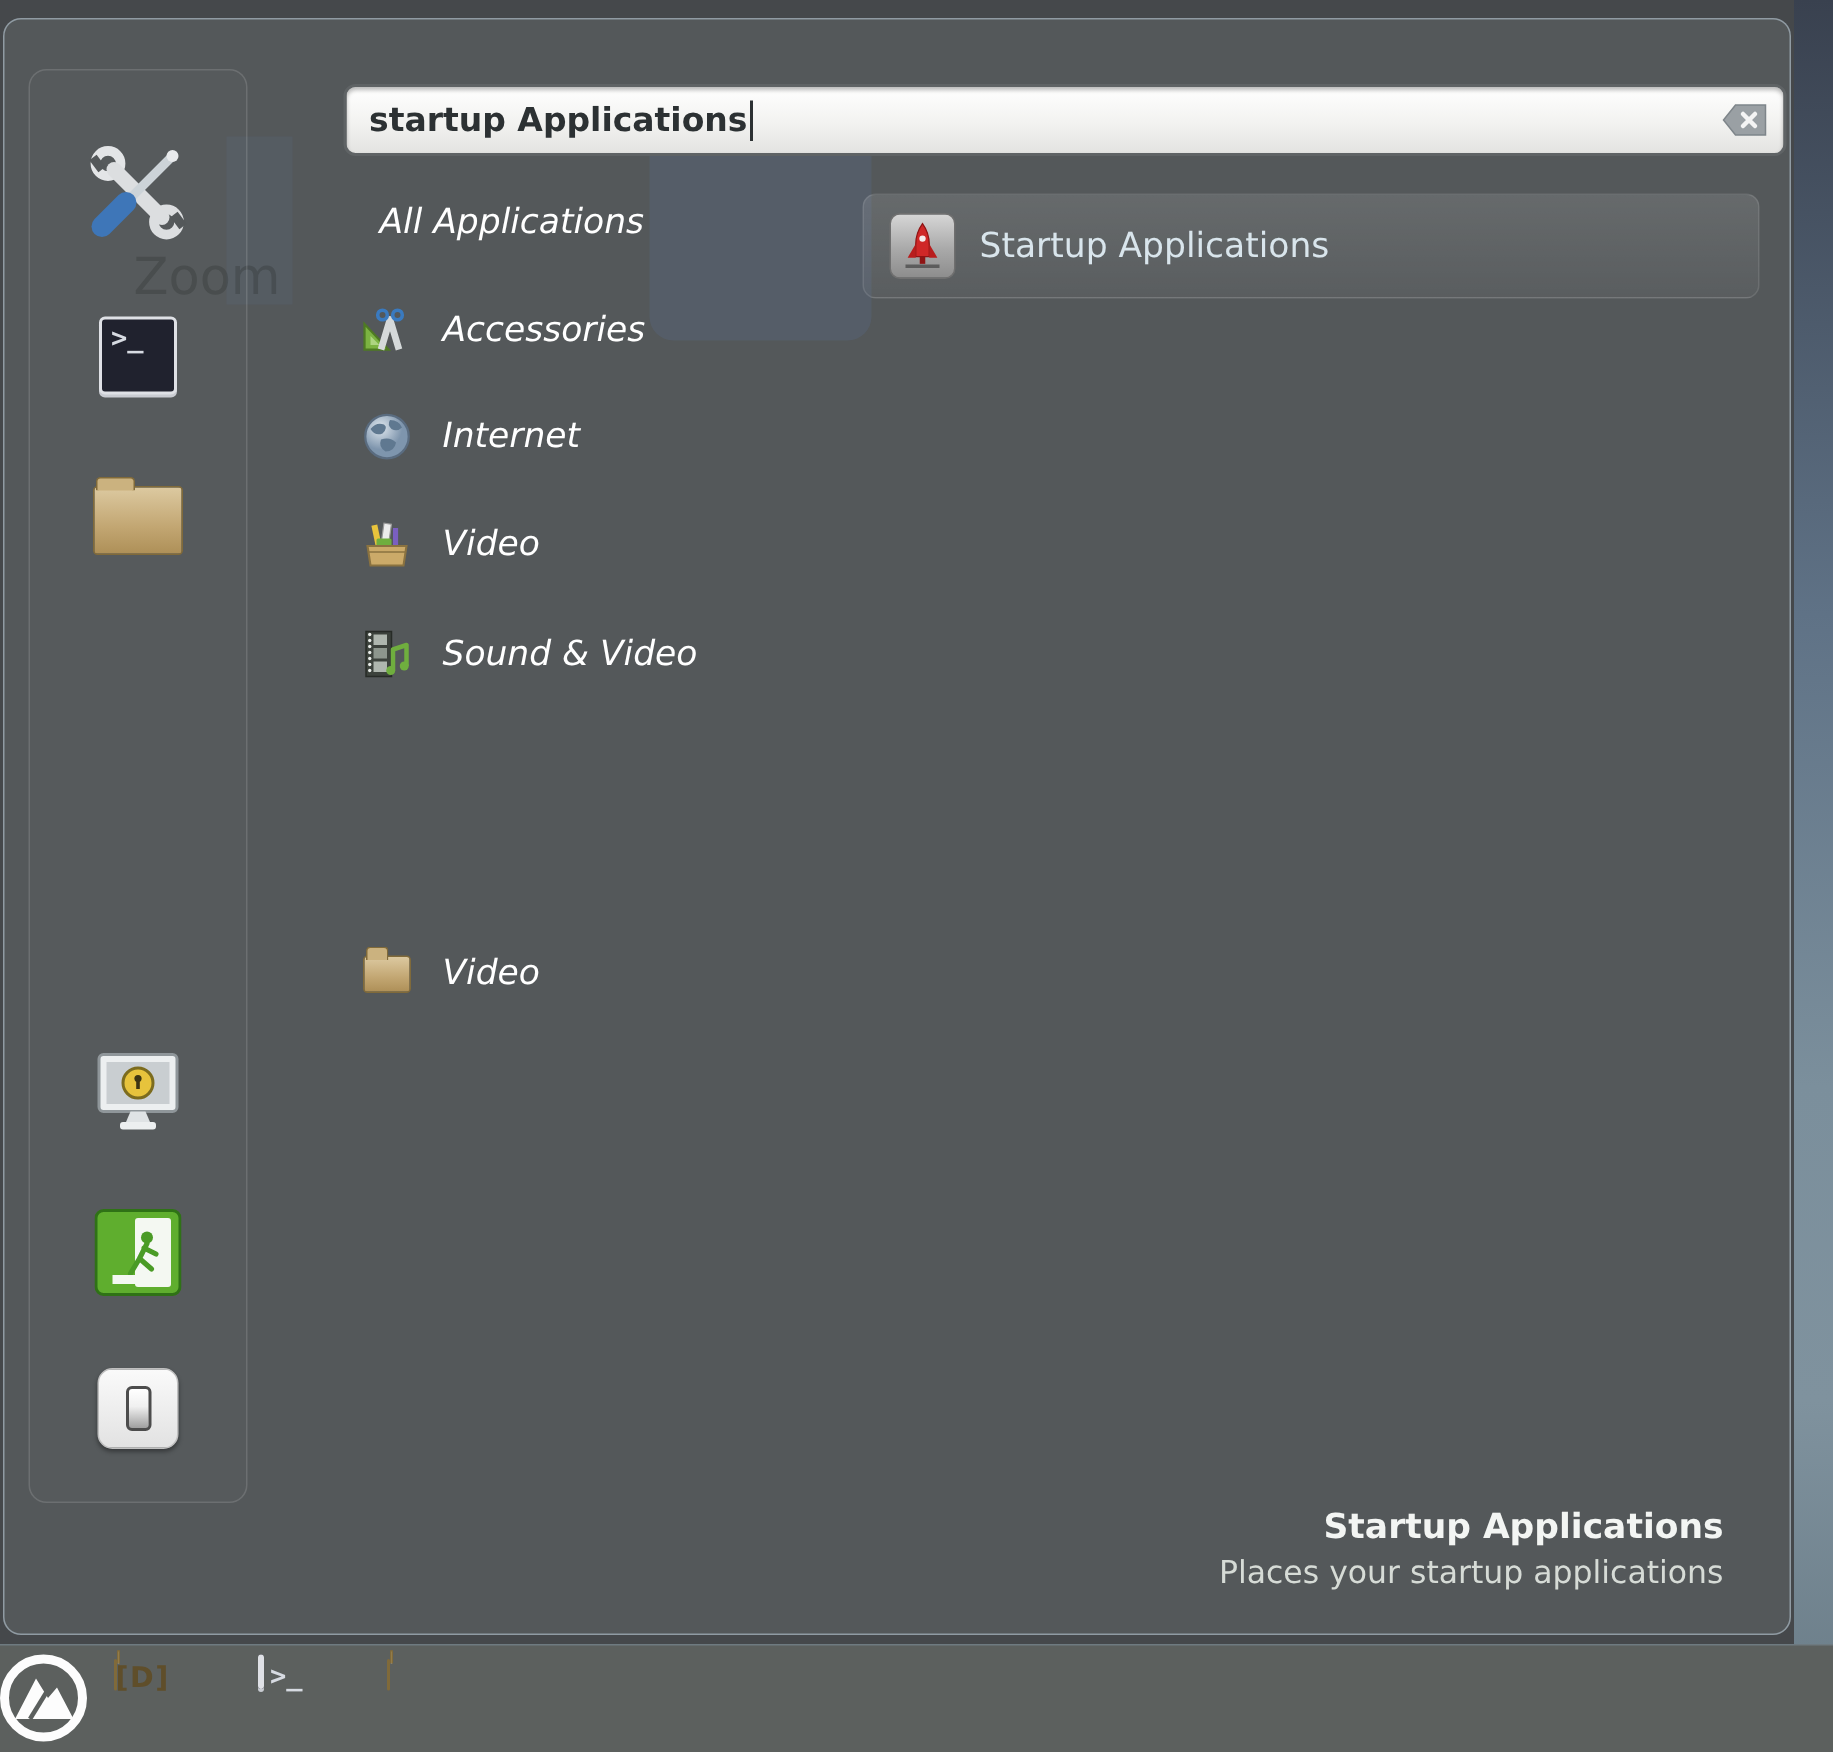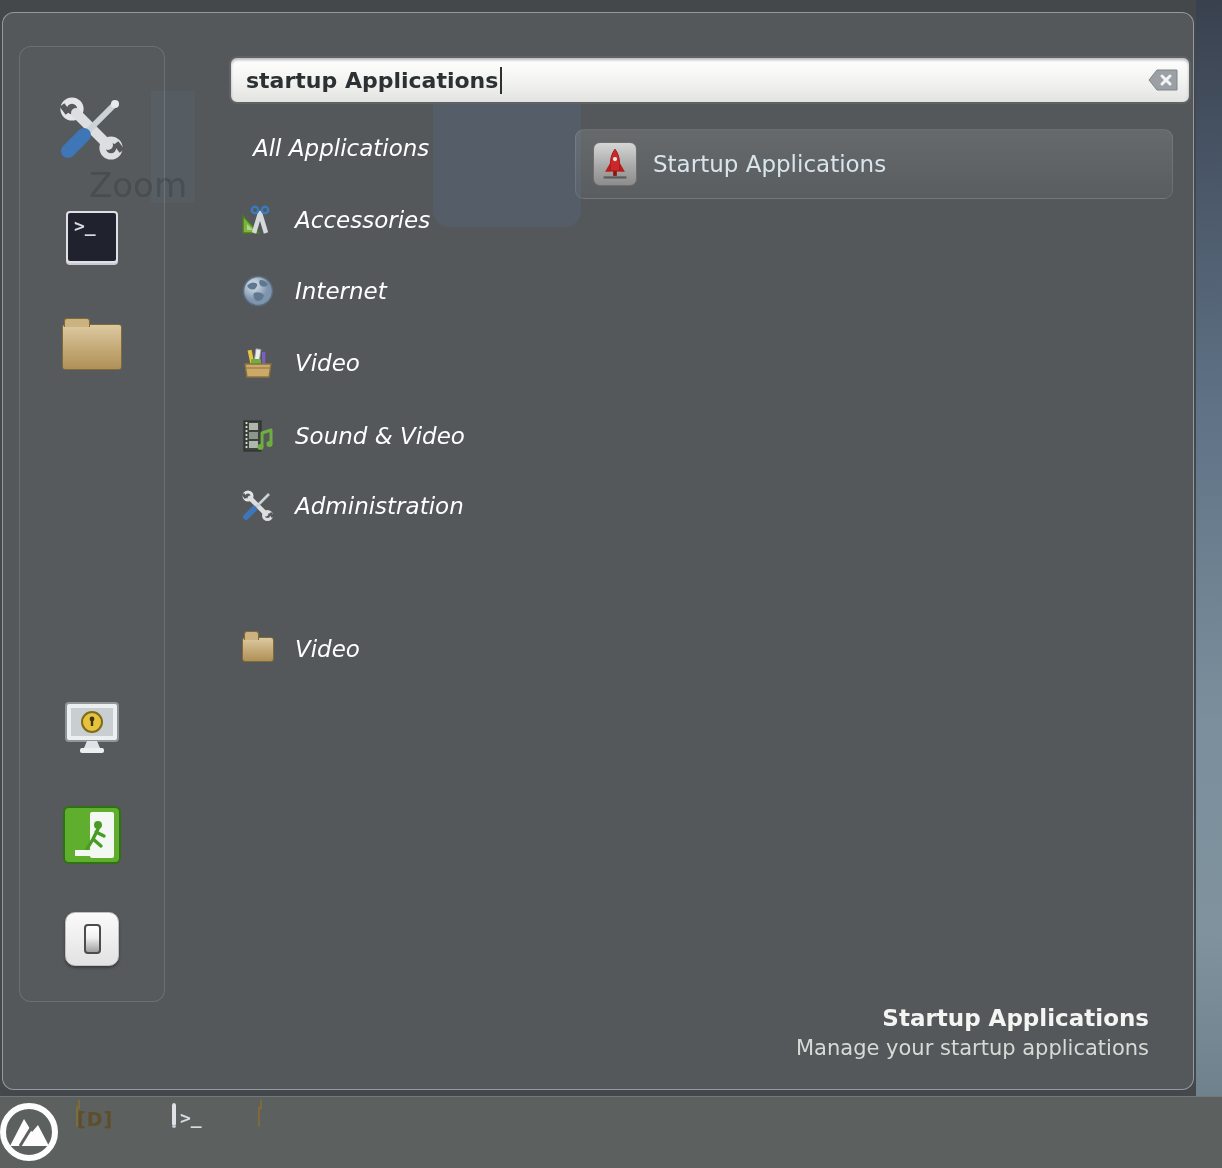--- a/index.html
+++ b/index.html
@@ -244,34 +244,20 @@
             <circle cx="5.5" cy="28" r="1.1"></circle>
           </g>
         <path d="M21 28 L21 14 L30 11 L30 25" stroke="#6fae3e" stroke-width="3" fill="none" stroke-linejoin="round"></path>
         <circle cx="19.5" cy="28" r="3" fill="#6fae3e"></circle>
         <circle cx="28.5" cy="25" r="3" fill="#6fae3e"></circle>
       </svg>
     </span>
     <span class="cat-label">Sound &amp; Video</span>
   </div>
 
-  <div class="cat-row" style="top:471px">
-    <span class="cat-icon">
-      <svg width="34" height="34" viewBox="0 0 34 34">
-        <circle cx="7" cy="7" r="4" fill="none" stroke="#e3e5e7" stroke-width="3"></circle>
-        <path d="M5 9 L2 5" stroke="#54585a" stroke-width="3"></path>
-        <line x1="9" y1="9" x2="25" y2="25" stroke="#dcdee0" stroke-width="4.6" stroke-linecap="round"></line>
-        <circle cx="26.5" cy="26.5" r="4" fill="none" stroke="#dcdee0" stroke-width="3"></circle>
-        <path d="M29 24 L32 28" stroke="#54585a" stroke-width="3"></path>
-        <line x1="28" y1="5" x2="13" y2="20" stroke="#ccd3d8" stroke-width="2.6"></line>
-        <line x1="13" y1="20" x2="5" y2="28" stroke="#3e76b8" stroke-width="6" stroke-linecap="round"></line>
-      </svg>
-    </span>
-    <span class="cat-label">Administration</span>
-  </div>
 
 
   <div class="cat-row" style="top:614px">
     <span class="cat-icon">
       <span class="folder folder-sm"></span>
     </span>
     <span class="cat-label">Video</span>
   </div>
 
 
@@ -284,21 +270,21 @@
         <circle cx="12" cy="8.5" r="1.5" fill="#f4eaea"></circle>
         <rect x="10.7" y="17" width="2.6" height="3.4" fill="#8e1414"></rect>
         <path d="M4 21.5 L20 21.5" stroke="#5c5c5c" stroke-width="1.6"></path>
       </svg>
     </span>
     <span class="result-label">Startup Applications</span>
   </div>
 
   <div class="info">
     <div class="info-title">Startup Applications</div>
-    <div class="info-desc">Manage your startup applications</div>
+    <div class="info-desc">Places your startup applications</div>
   </div>
 </div>
 
 <div class="taskbar">
   <div class="tb-item tb-menu">
     <span>
       <svg width="62" height="62" viewBox="0 0 62 62">
         <circle cx="31" cy="30" r="26" fill="#5c605e" stroke="#fdfdfd" stroke-width="6"></circle>
         <polygon points="12,44 26,17 34,30 40,23 51,44" fill="#fdfdfd"></polygon>
         <line x1="22" y1="44" x2="38" y2="18" stroke="#5c605e" stroke-width="3"></line>

